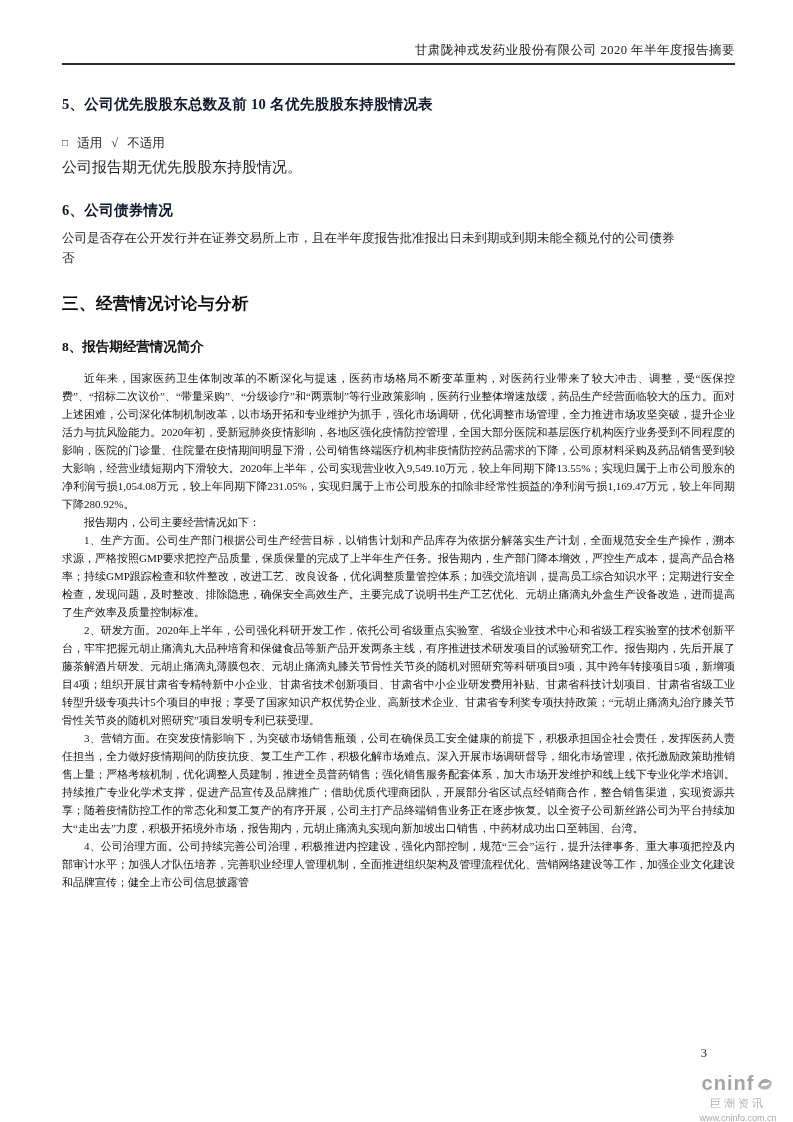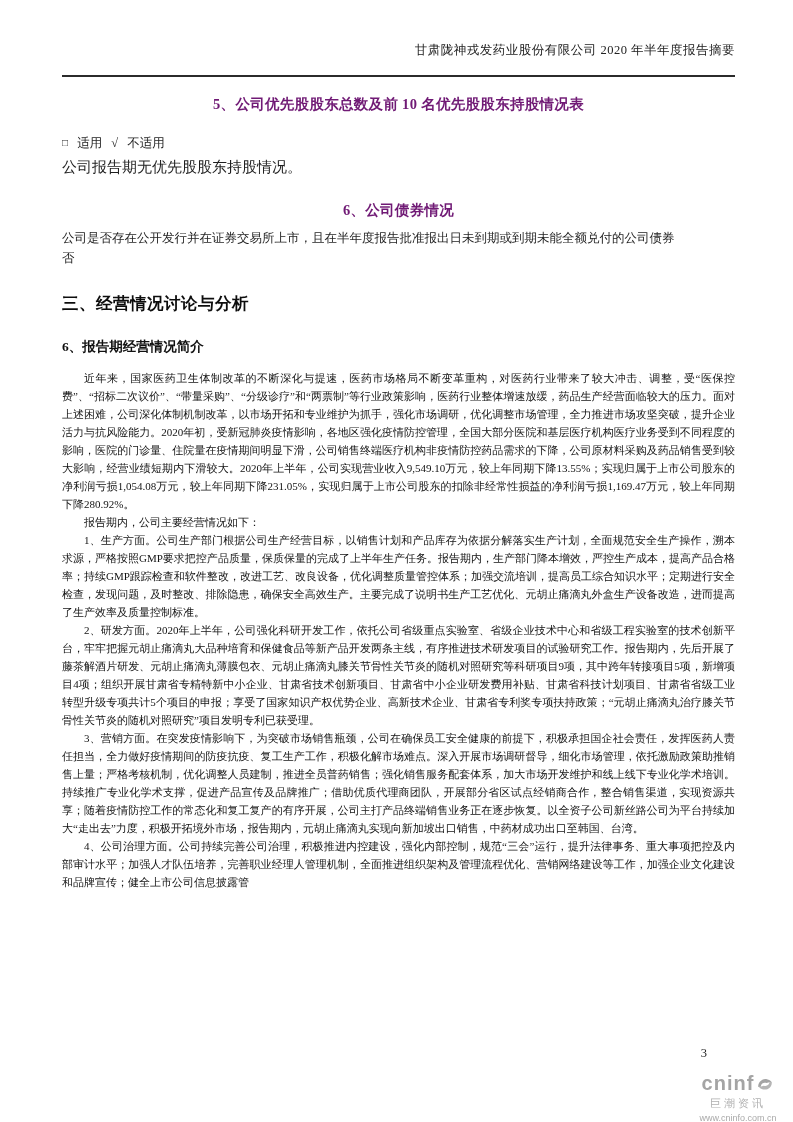--- a/index.html
+++ b/index.html
@@ -14,38 +14,37 @@
   .page {
     position: absolute; inset: 0;
     background: #ffffff;
   }
   
   .header {
     position: absolute;
     left: 62px; right: 58px; top: 42px;
     text-align: right;
     border-bottom: 2px solid #2b2b2b;
-    padding-bottom: 16px;
+    padding-bottom: 4px;
   }
   .header-title {
     font-size: 12.5px;
     color: #222222;
     letter-spacing: 0.5px;
   }
   
   .content {
     position: absolute;
     left: 62px; width: 673px; top: 67px;
   }
   .h-numbered {
     font-size: 14.5px;
     font-weight: 700;
-    color: #701a75;
+    color: #0f172a;
     letter-spacing: 0.3px;
-    text-align: center;
   }
   .h-s5 { margin-top: 28px; }
   .applicability {
     margin-top: 21px;
     font-size: 12.5px;
     color: #1f1f1f;
   }
   .applicability span { margin-right: 6px; }
   .checkbox-glyph { font-size: 10px; position: relative; top: -1px; }
   .note-line {
@@ -153,21 +152,21 @@
     <div class="note-line">公司报告期无优先股股东持股情况。</div>
 
     <div class="h-numbered h-s6">6、公司债券情况</div>
 
     <div class="question-line">公司是否存在公开发行并在证券交易所上市，且在半年度报告批准报出日未到期或到期未能全额兑付的公司债券</div>
 
     <div class="answer-line">否</div>
 
     <div class="h-major">三、经营情况讨论与分析</div>
 
-    <div class="h-sub">6、报告期经营情况简介</div>
+    <div class="h-sub">8、报告期经营情况简介</div>
 
     <div class="body-text">
       <p>近年来，国家医药卫生体制改革的不断深化与提速，医药市场格局不断变革重构，对医药行业带来了较大冲击、调整，受“医保控费”、“招标二次议价”、“带量采购”、“分级诊疗”和“两票制”等行业政策影响，医药行业整体增速放缓，药品生产经营面临较大的压力。面对上述困难，公司深化体制机制改革，以市场开拓和专业维护为抓手，强化市场调研，优化调整市场管理，全力推进市场攻坚突破，提升企业活力与抗风险能力。2020年初，受新冠肺炎疫情影响，各地区强化疫情防控管理，全国大部分医院和基层医疗机构医疗业务受到不同程度的影响，医院的门诊量、住院量在疫情期间明显下滑，公司销售终端医疗机构非疫情防控药品需求的下降，公司原材料采购及药品销售受到较大影响，经营业绩短期内下滑较大。2020年上半年，公司实现营业收入9,549.10万元，较上年同期下降13.55%；实现归属于上市公司股东的净利润亏损1,054.08万元，较上年同期下降231.05%，实现归属于上市公司股东的扣除非经常性损益的净利润亏损1,169.47万元，较上年同期下降280.92%。</p>
       <p>报告期内，公司主要经营情况如下：</p>
       <p>1、生产方面。公司生产部门根据公司生产经营目标，以销售计划和产品库存为依据分解落实生产计划，全面规范安全生产操作，溯本求源，严格按照GMP要求把控产品质量，保质保量的完成了上半年生产任务。报告期内，生产部门降本增效，严控生产成本，提高产品合格率；持续GMP跟踪检查和软件整改，改进工艺、改良设备，优化调整质量管控体系；加强交流培训，提高员工综合知识水平；定期进行安全检查，发现问题，及时整改、排除隐患，确保安全高效生产。主要完成了说明书生产工艺优化、元胡止痛滴丸外盒生产设备改造，进而提高了生产效率及质量控制标准。</p>
       <p>2、研发方面。2020年上半年，公司强化科研开发工作，依托公司省级重点实验室、省级企业技术中心和省级工程实验室的技术创新平台，牢牢把握元胡止痛滴丸大品种培育和保健食品等新产品开发两条主线，有序推进技术研发项目的试验研究工作。报告期内，先后开展了藤茶解酒片研发、元胡止痛滴丸薄膜包衣、元胡止痛滴丸膝关节骨性关节炎的随机对照研究等科研项目9项，其中跨年转接项目5项，新增项目4项；组织开展甘肃省专精特新中小企业、甘肃省技术创新项目、甘肃省中小企业研发费用补贴、甘肃省科技计划项目、甘肃省省级工业转型升级专项共计5个项目的申报；享受了国家知识产权优势企业、高新技术企业、甘肃省专利奖专项扶持政策；“元胡止痛滴丸治疗膝关节骨性关节炎的随机对照研究”项目发明专利已获受理。</p>
       <p>3、营销方面。在突发疫情影响下，为突破市场销售瓶颈，公司在确保员工安全健康的前提下，积极承担国企社会责任，发挥医药人责任担当，全力做好疫情期间的防疫抗疫、复工生产工作，积极化解市场难点。深入开展市场调研督导，细化市场管理，依托激励政策助推销售上量；严格考核机制，优化调整人员建制，推进全员普药销售；强化销售服务配套体系，加大市场开发维护和线上线下专业化学术培训。持续推广专业化学术支撑，促进产品宣传及品牌推广；借助优质代理商团队，开展部分省区试点经销商合作，整合销售渠道，实现资源共享；随着疫情防控工作的常态化和复工复产的有序开展，公司主打产品终端销售业务正在逐步恢复。以全资子公司新丝路公司为平台持续加大“走出去”力度，积极开拓境外市场，报告期内，元胡止痛滴丸实现向新加坡出口销售，中药材成功出口至韩国、台湾。</p>
       <p>4、公司治理方面。公司持续完善公司治理，积极推进内控建设，强化内部控制，规范“三会”运行，提升法律事务、重大事项把控及内部审计水平；加强人才队伍培养，完善职业经理人管理机制，全面推进组织架构及管理流程优化、营销网络建设等工作，加强企业文化建设和品牌宣传；健全上市公司信息披露管</p>
     </div>
 

